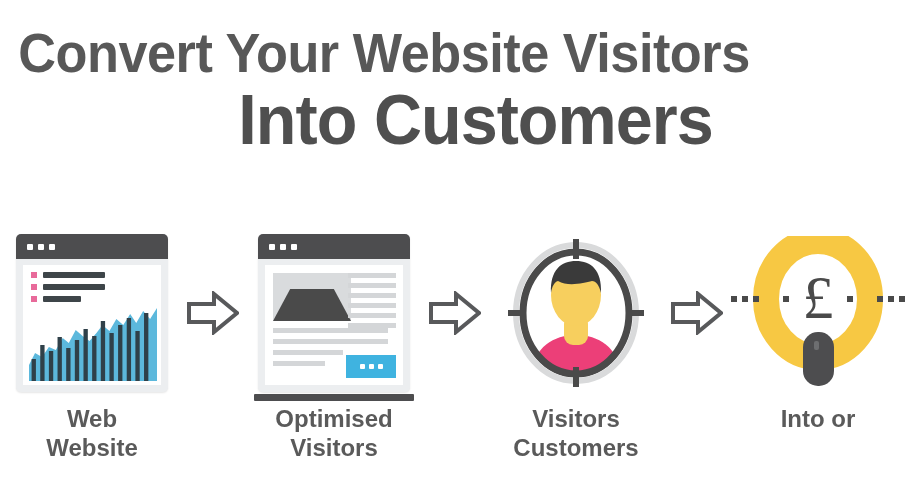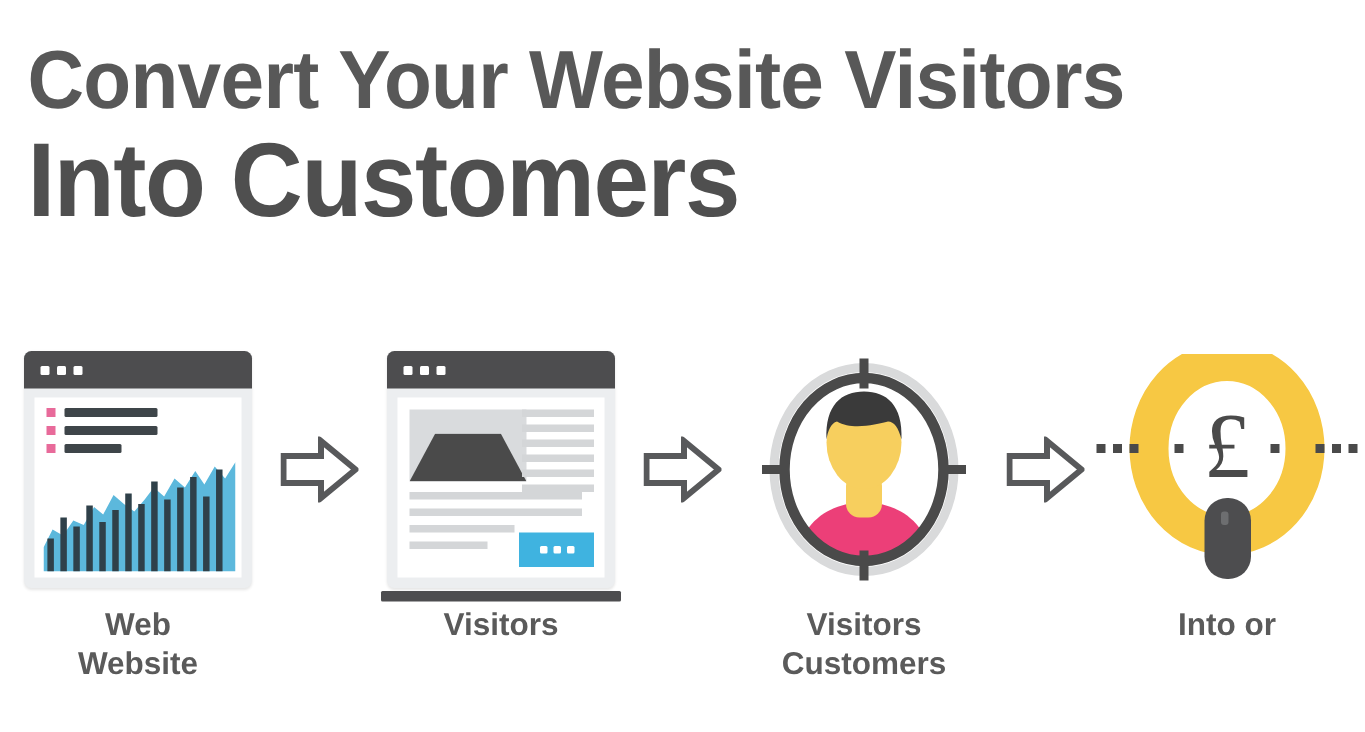--- a/index.html
+++ b/index.html
@@ -5,21 +5,21 @@
   html,body{margin:0;padding:0;}
   body{
     width:910px;height:488px;
     background:#ffffff;
     font-family:"Liberation Sans", sans-serif;
     overflow:hidden;
     position:relative;
   }
   .headline{
     width:731px;
-    text-align:left;
+    text-align:right;
     padding-top:26px;
   }
   .headline .line1{
     font-size:55px;
     font-weight:bold;
     color:#585858;
     letter-spacing:-0.5px;
     line-height:1.0;
     transform:scaleX(0.95);
     white-space:nowrap;
@@ -54,21 +54,21 @@
     width:180px;
     display:flex;
     align-items:center;
     justify-content:center;
     position:relative;
   }
   .caption{
     margin-top:6px;
     text-align:center;
     color:#5a5a5a;
-    font-size:21px;
+    font-size:24px;
     font-weight:bold;
     line-height:1.22;
     white-space:nowrap;
   }
   .arrow-cell{
     width:62px;
     height:170px;
     display:flex;
     align-items:center;
     justify-content:center;
@@ -242,20 +242,21 @@
           <div class="cta">
             <span class="d"></span>
             <span class="d"></span>
             <span class="d"></span>
           </div>
         </div>
         <div class="basebar"></div>
       </div>
     </div>
     <div class="caption">
+      <div>Optimised</div>
       <div>Visitors</div>
     </div>
   </div>
 
   <div class="arrow-cell">
     <svg width="52" height="44" viewBox="0 0 52 44">
       <path d="M2,13 L27,13 L27,3 L50,22 L27,41 L27,31 L2,31 Z" fill="#ffffff" stroke="#58595b" stroke-width="4" stroke-linejoin="miter"></path>
     </svg>
   </div>
 

